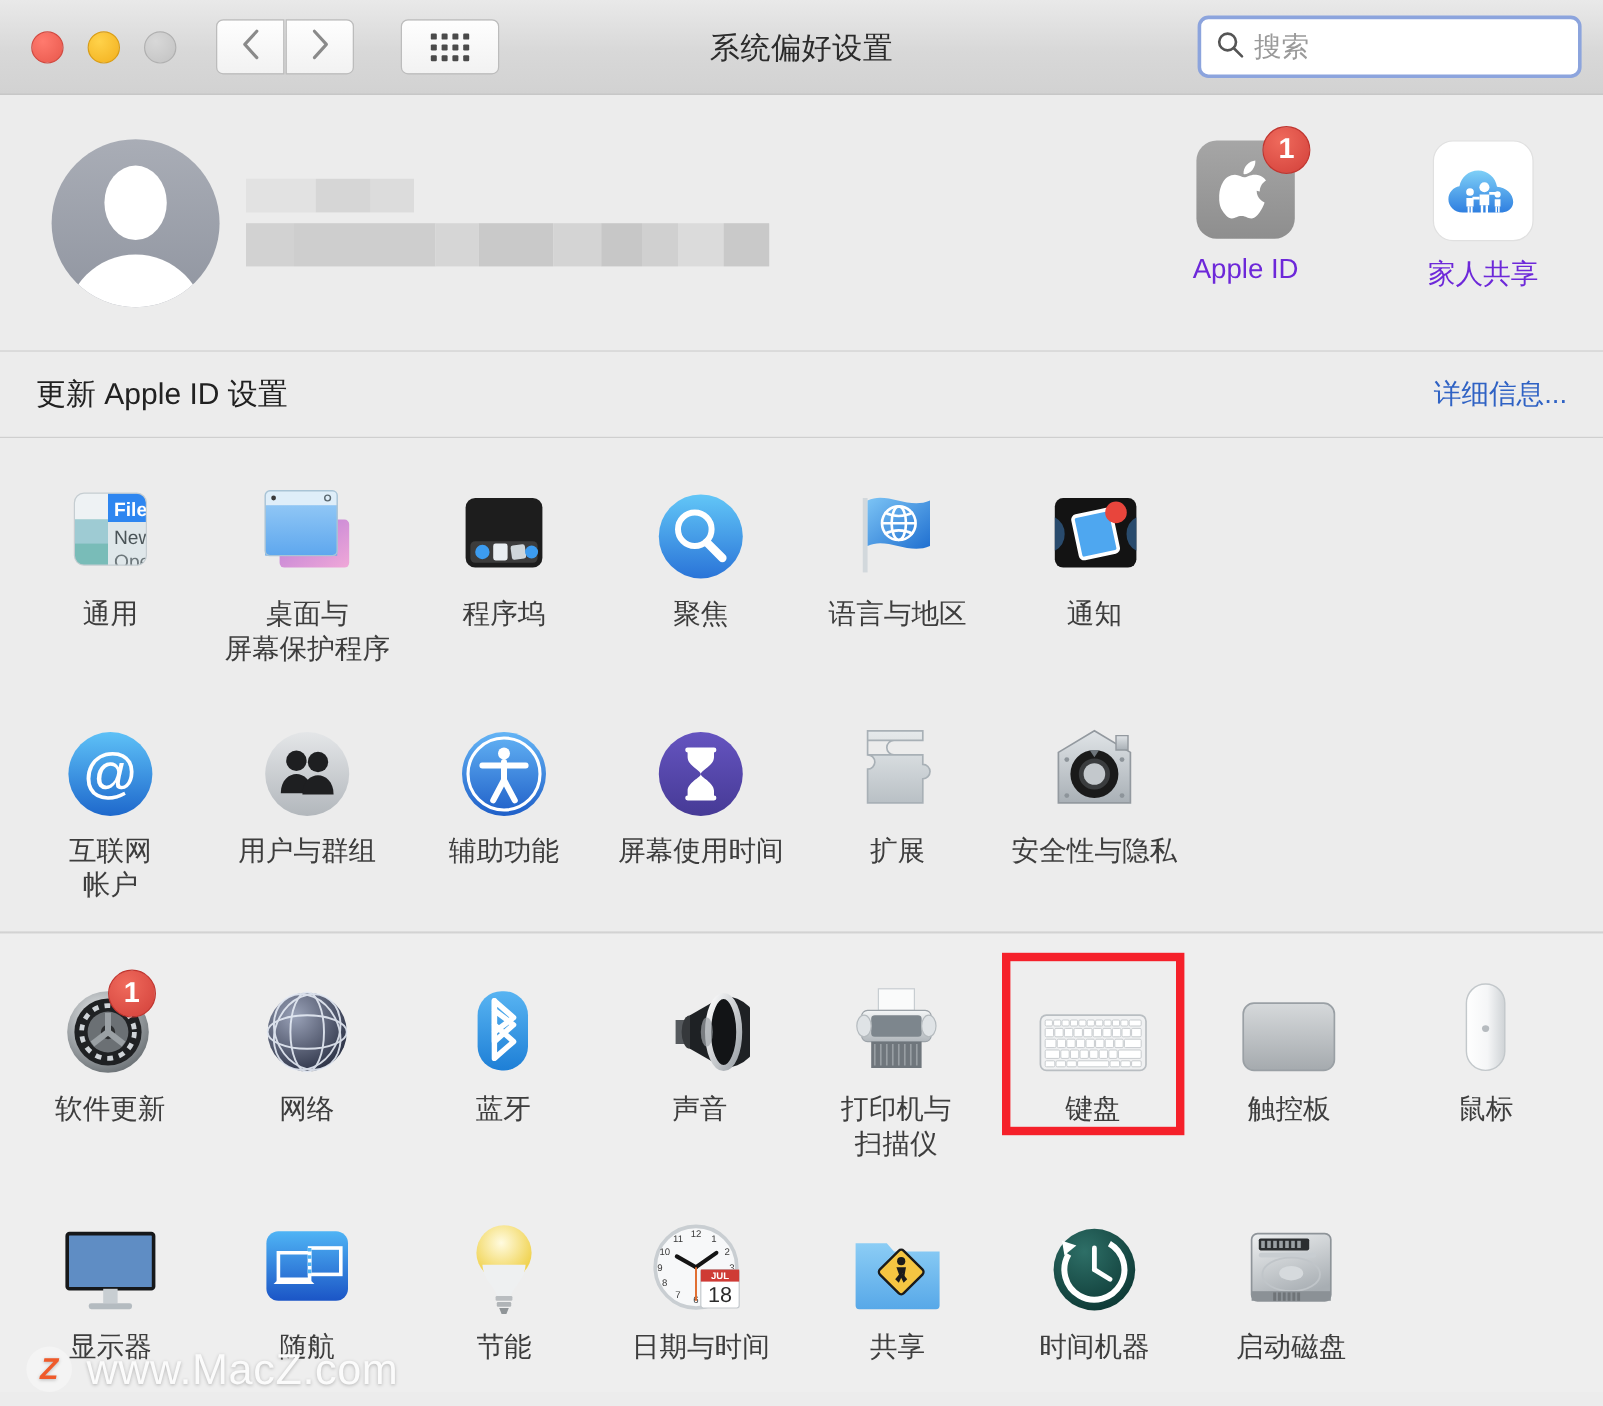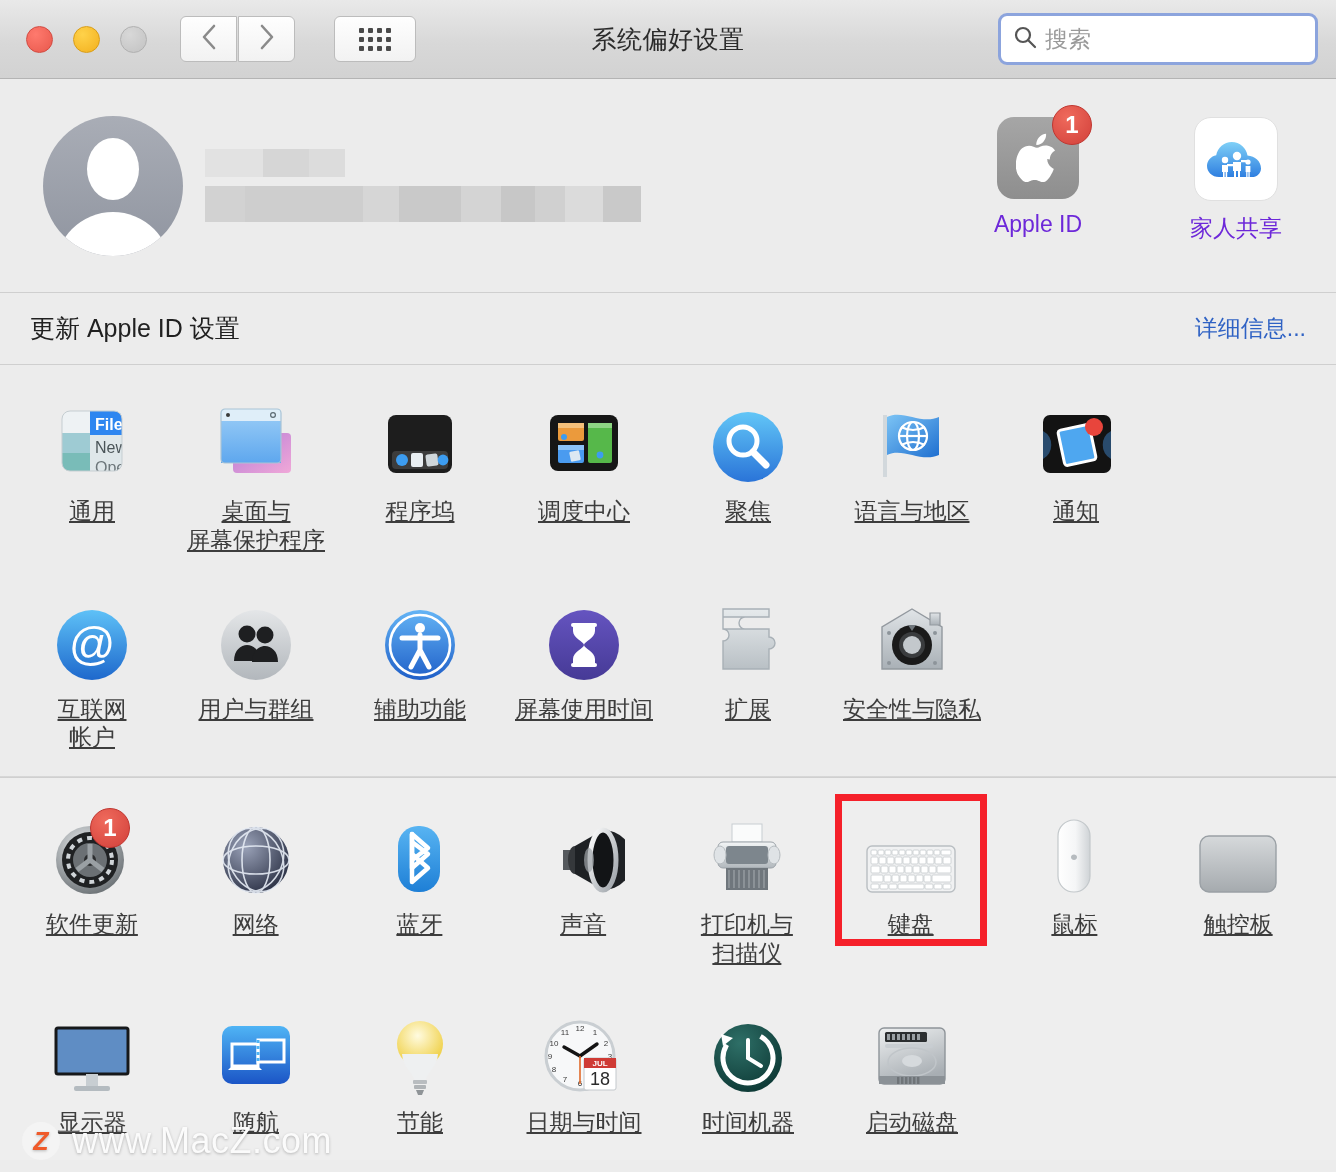--- a/index.html
+++ b/index.html
@@ -119,21 +119,21 @@
 
   .row{display:flex;}
   .cell{
     width:164px;margin:0 0px;
     display:flex;flex-direction:column;align-items:center;
     padding:8px 0 6px 0;position:relative;
   }
   .rowpad{padding-left:10px;}
   .icobox{height:88px;display:flex;align-items:flex-end;justify-content:center;}
   .cell .caption{
-    margin-top:10px;font-size:23px;color:#3d3d3d;text-align:center;line-height:1.25;text-decoration:underline;
+    margin-top:10px;font-size:23px;color:#3d3d3d;text-align:center;line-height:1.25;
   }
 
   .cell.selected::after{
     content:"";position:absolute;left:6px;top:-10px;width:152px;height:152px;
     border:7px solid #f5202a;box-sizing:border-box;pointer-events:none;
   }
 
   
   .watermark{
     position:absolute;left:22px;bottom:10px;display:flex;align-items:center;gap:12px;
@@ -335,37 +335,20 @@
             <rect x="14" y="44" width="56" height="18" rx="4" fill="#3c3c3c"></rect>
             <circle cx="24" cy="53" r="6" fill="#3c9cf0"></circle>
             <rect x="33" y="46" width="12" height="14" rx="2" fill="#e9eef2"></rect>
             <rect x="48" y="47" width="12" height="12" rx="2" fill="#cfd6da" transform="rotate(-8 54 53)"></rect>
             <circle cx="65" cy="53" r="5.4" fill="#3c9cf0"></circle>
           </svg>
         </div>
         <div class="caption">程序坞</div>
       </div>
 
-      <div class="cell">
-        <div class="icobox">
-          <svg width="84" height="80" viewBox="0 0 84 80">
-            <rect x="8" y="8" width="68" height="56" rx="8" fill="#161616"></rect>
-            <rect x="16" y="16" width="26" height="18" rx="2" fill="#eb9a3c"></rect>
-            <rect x="16" y="16" width="26" height="5" fill="#f5c07a"></rect>
-            <circle cx="22" cy="30" r="3" fill="#3c9cf0"></circle>
-            <rect x="16" y="38" width="26" height="18" rx="2" fill="#4a9bf0"></rect>
-            <rect x="16" y="38" width="26" height="5" fill="#8cc3f7"></rect>
-            <rect x="28" y="44" width="10" height="10" rx="1.5" fill="#dce8f2" transform="rotate(-12 33 49)"></rect>
-            <rect x="46" y="16" width="24" height="40" rx="2" fill="#56b84a"></rect>
-            <rect x="46" y="16" width="24" height="5" fill="#8ed584"></rect>
-            <circle cx="58" cy="48" r="3.4" fill="#3c9cf0"></circle>
-          </svg>
-        </div>
-        <div class="caption">调度中心</div>
-      </div>
 
 
       <div class="cell">
         <div class="icobox">
           <svg width="80" height="80" viewBox="0 0 80 80">
             <defs>
                 <linearGradient id="spg" x1="0" y1="0" x2="0" y2="1">
                   <stop offset="0" stop-color="#62c6f7"></stop>
                   <stop offset="1" stop-color="#2a74d8"></stop>
                 </linearGradient>
@@ -707,48 +690,48 @@
                 <rect x="71" y="46" width="8" height="5" rx="1"></rect>
               <rect x="80" y="46" width="8" height="5" rx="1"></rect>
             </g>
           </svg>
         </div>
         <div class="caption">键盘</div>
       </div>
 
       <div class="cell">
         <div class="icobox">
+          <svg width="88" height="70" viewBox="0 0 88 70">
+            <defs>
+                <linearGradient id="tpg" x1="0" y1="0" x2="0" y2="1">
+                  <stop offset="0" stop-color="#d6d9db"></stop>
+                  <stop offset="1" stop-color="#a5aaae"></stop>
+                </linearGradient>
+              </defs>
+            <rect x="6" y="6" width="76" height="56" rx="9" fill="url(#tpg)" stroke="#9aa0a5" stroke-width="1.4"></rect>
+          </svg>
+        </div>
+        <div class="caption">触控板</div>
+      </div>
+
+      <div class="cell">
+        <div class="icobox">
           <svg width="60" height="84" viewBox="0 0 60 84">
             <defs>
                 <linearGradient id="msg" x1="0" y1="0" x2="1" y2="0">
                   <stop offset="0" stop-color="#ffffff"></stop>
                   <stop offset="0.55" stop-color="#f5f6f7"></stop>
                   <stop offset="1" stop-color="#cfd3d6"></stop>
                 </linearGradient>
               </defs>
             <rect x="14" y="4" width="32" height="72" rx="16" fill="url(#msg)" stroke="#c3c8cb" stroke-width="1.2"></rect>
             <path d="M30 44 c-2 0 -3 -1.4 -3 -3 c0 -1.6 1.3 -2.6 3 -2.6 c1.7 0 3 1 3 2.6 c0 1.6 -1 3 -3 3z" fill="#b6bbbf"></path>
           </svg>
         </div>
         <div class="caption">鼠标</div>
-      </div>
-
-      <div class="cell">
-        <div class="icobox">
-          <svg width="88" height="70" viewBox="0 0 88 70">
-            <defs>
-                <linearGradient id="tpg" x1="0" y1="0" x2="0" y2="1">
-                  <stop offset="0" stop-color="#d6d9db"></stop>
-                  <stop offset="1" stop-color="#a5aaae"></stop>
-                </linearGradient>
-              </defs>
-            <rect x="6" y="6" width="76" height="56" rx="9" fill="url(#tpg)" stroke="#9aa0a5" stroke-width="1.4"></rect>
-          </svg>
-        </div>
-        <div class="caption">触控板</div>
       </div>
     </div>
 
     <div class="row rowpad" style="margin-top:28px;">
 
       <div class="cell">
         <div class="icobox">
           <svg width="88" height="78" viewBox="0 0 88 78">
             <rect x="8" y="8" width="72" height="46" rx="2" fill="#5f8dc4" stroke="#16181a" stroke-width="3"></rect>
             <rect x="38" y="54" width="12" height="12" fill="#c8ced2"></rect>
@@ -819,20 +802,41 @@
             <line x1="40" y1="40" x2="40" y2="68" stroke="#e06a2a" stroke-width="1.6"></line>
             <rect x="44" y="42" width="32" height="32" rx="2" fill="#fff" stroke="#c3c8cc"></rect>
             <rect x="44" y="42" width="32" height="10" fill="#cf3b35"></rect>
             <text x="60" y="50" text-anchor="middle" font-family="Liberation Sans, sans-serif" font-size="8" font-weight="bold" fill="#fff">JUL</text>
             <text x="60" y="69" text-anchor="middle" font-family="Liberation Sans, sans-serif" font-size="18" fill="#2b2b2b">18</text>
           </svg>
         </div>
         <div class="caption">日期与时间</div>
       </div>
 
+      <div class="cell">
+        <div class="icobox">
+          <svg width="86" height="74" viewBox="0 0 86 74">
+            <defs>
+                <linearGradient id="shg" x1="0" y1="0" x2="0" y2="1">
+                  <stop offset="0" stop-color="#8ccdf5"></stop>
+                  <stop offset="1" stop-color="#57a8e8"></stop>
+                </linearGradient>
+              </defs>
+            <path d="M8 12 h26 l6 7 h38 v45 a3 3 0 0 1 -3 3 h-64 a3 3 0 0 1 -3 -3z" fill="url(#shg)"></path>
+            <rect x="32" y="22" width="28" height="28" rx="3" fill="#f5c542" transform="rotate(45 46 36)" stroke="#1b1b1b" stroke-width="2"></rect>
+            <g fill="#1b1b1b">
+              <circle cx="46" cy="27" r="3.4"></circle>
+              <path d="M42 32 l8 0 l-1.6 9 l-1.6 -4 l-1.6 4z"></path>
+              <path d="M41 42 l4 -5 l2 2 l-3 6z"></path>
+              <path d="M51 42 l-4 -5 l-2 2 l3 6z"></path>
+            </g>
+          </svg>
+        </div>
+        <div class="caption">共享</div>
+      </div>
 
       <div class="cell">
         <div class="icobox">
           <svg width="82" height="80" viewBox="0 0 82 80">
             <defs>
                 <radialGradient id="tmg" cx="38%" cy="28%" r="72%">
                   <stop offset="0" stop-color="#2e6f67"></stop>
                   <stop offset="1" stop-color="#0f3c38"></stop>
                 </radialGradient>
               </defs>

